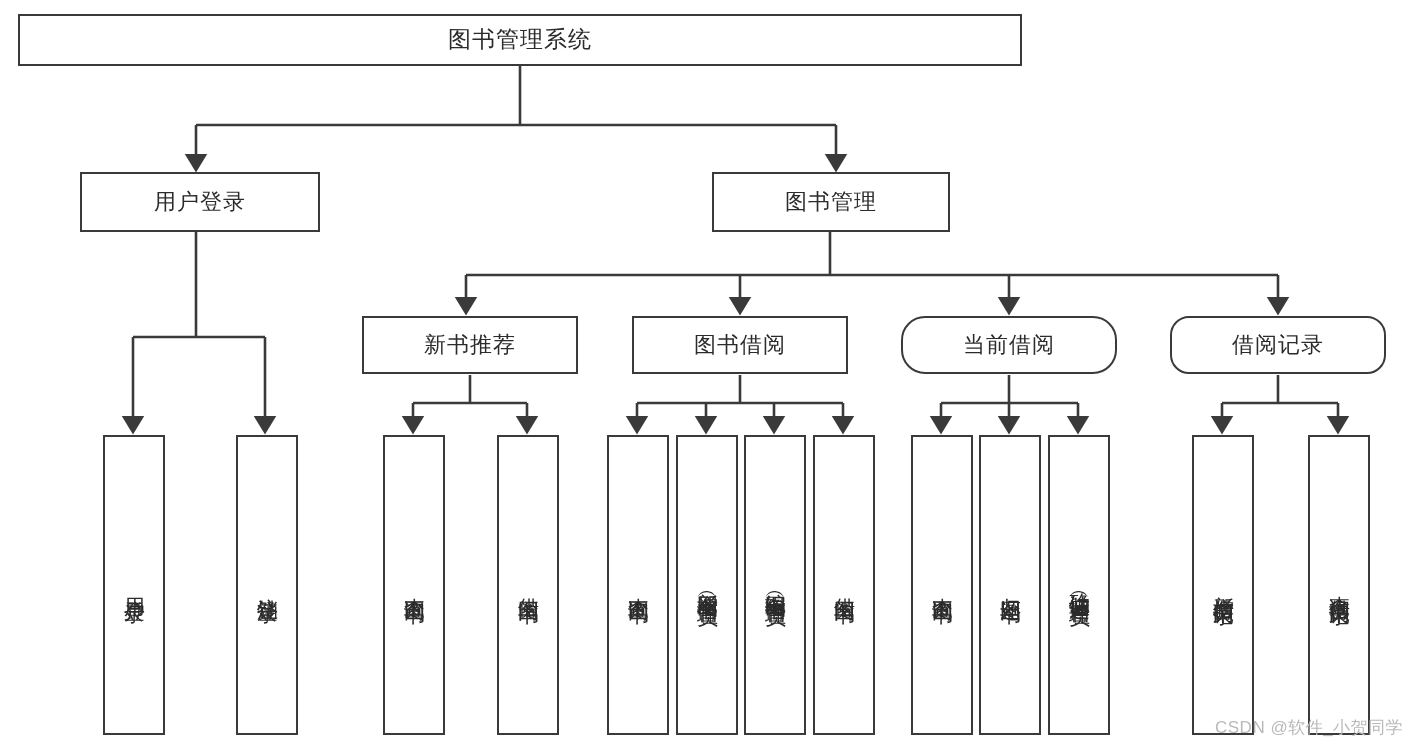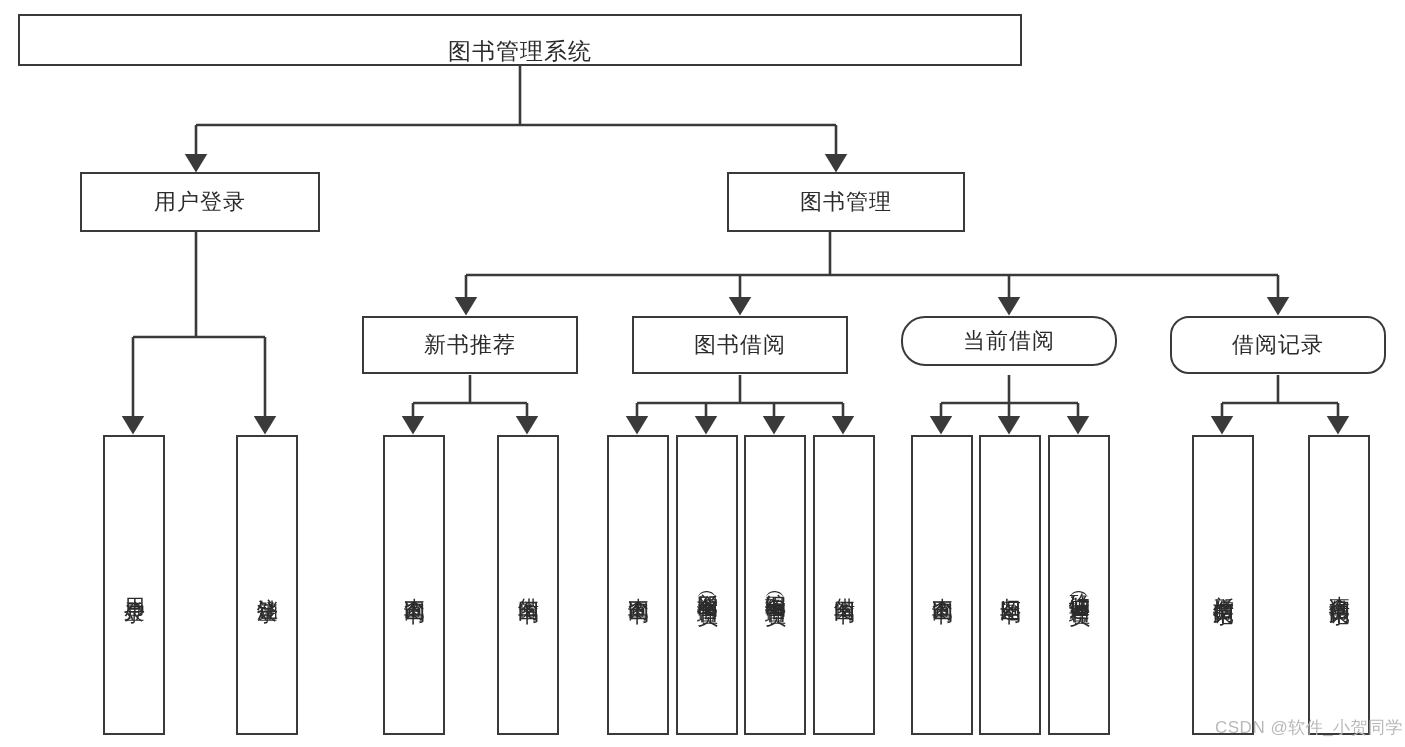--- a/index.html
+++ b/index.html
@@ -37,21 +37,20 @@
     color: #2b2b2b;
   }
   .node.horiz {
     font-size: 22px;
     letter-spacing: 1px;
     line-height: 1.1;
     white-space: nowrap;
   }
   .node.root {
     font-size: 23px;
-    align-items: flex-end;
   }
   .node.vert {
     writing-mode: vertical-rl;
     text-orientation: upright;
     font-size: 21px;
     line-height: 1.18;
     letter-spacing: 2px;
     padding: 6px 0;
     text-align: center;
   }
@@ -127,33 +126,33 @@
   </svg>
 
   <div class="node horiz root" style="left:18px; top:14px; width:1004px; height:52px;">
     <span>图书管理系统</span>
   </div>
 
   <div class="node horiz" style="left:80px; top:172px; width:240px; height:60px;">
     <span>用户登录</span>
   </div>
 
-  <div class="node horiz" style="left:712px; top:172px; width:238px; height:60px;margin-left:15px;">
+  <div class="node horiz" style="left:712px; top:172px; width:238px; height:60px;">
     <span>图书管理</span>
   </div>
 
   <div class="node horiz" style="left:362px; top:316px; width:216px; height:58px;">
     <span>新书推荐</span>
   </div>
 
   <div class="node horiz" style="left:632px; top:316px; width:216px; height:58px;">
     <span>图书借阅</span>
   </div>
 
-  <div class="node horiz" style="left:901px; top:316px; width:216px; height:50px;border-radius:24px;">
+  <div class="node horiz" style="left:901px; top:316px; width:216px; height:58px;border-radius:24px;">
     <span>当前借阅</span>
   </div>
 
   <div class="node horiz" style="left:1170px; top:316px; width:216px; height:58px;border-radius:19px;">
     <span>借阅记录</span>
   </div>
 
   <div class="node vert" style="left:103px; top:435px; width:62px; height:300px;">
     <span class="vlabel">用户登录</span>
   </div>

